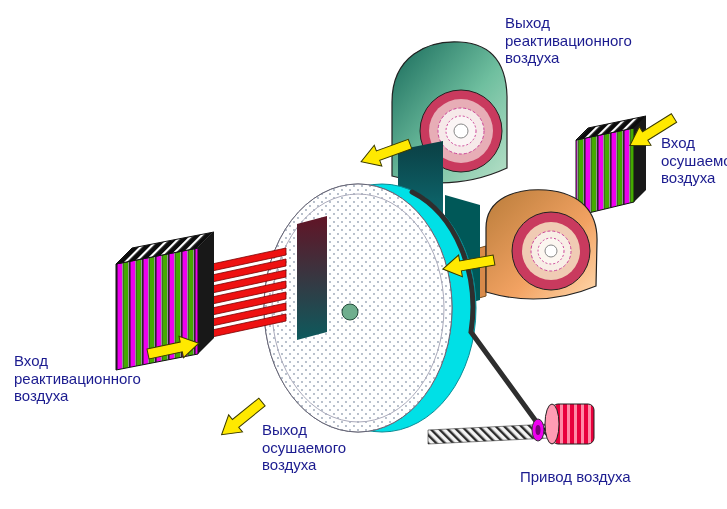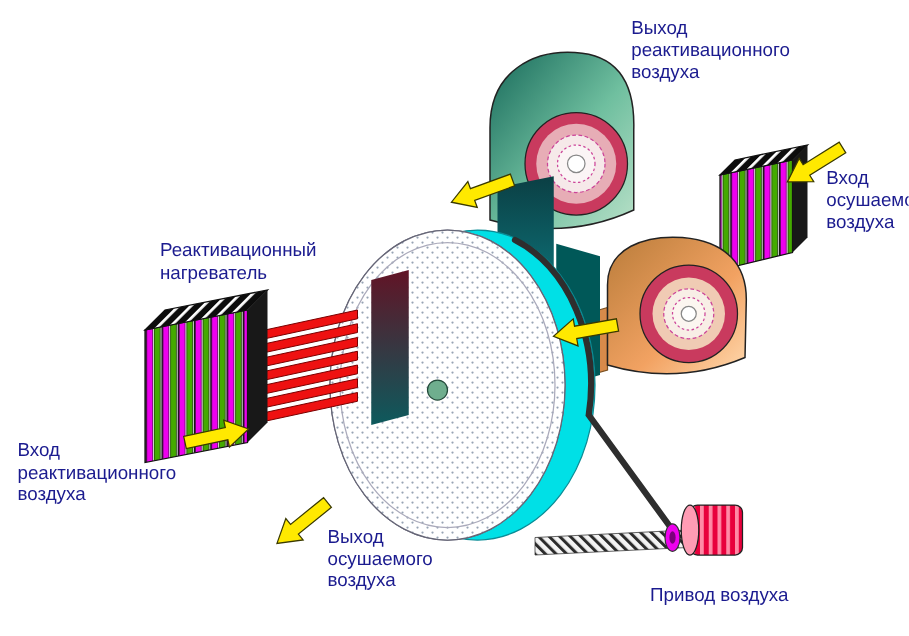--- a/index.html
+++ b/index.html
@@ -161,22 +161,20 @@
 </svg>
 
 <div class="lbl" style="left:505px;top:14px;width:170px;">Выход
 реактивационного
 воздуха</div>
 
 <div class="lbl" style="left:661px;top:134px;width:90px;">Вход
 осушаемого
 воздуха</div>
 
-<div class="lbl" style="left:128px;top:192px;width:170px;">Реактивационный
-нагреватель</div>
 
 <div class="lbl" style="left:14px;top:352px;width:170px;">Вход
 реактивационного
 воздуха</div>
 
 <div class="lbl" style="left:262px;top:421px;width:140px;">Выход
 осушаемого
 воздуха</div>
 
 <div class="lbl" style="left:520px;top:468px;width:160px;">Привод воздуха</div>

